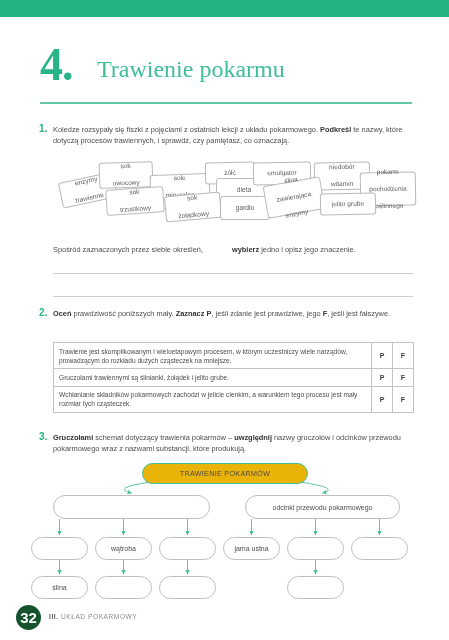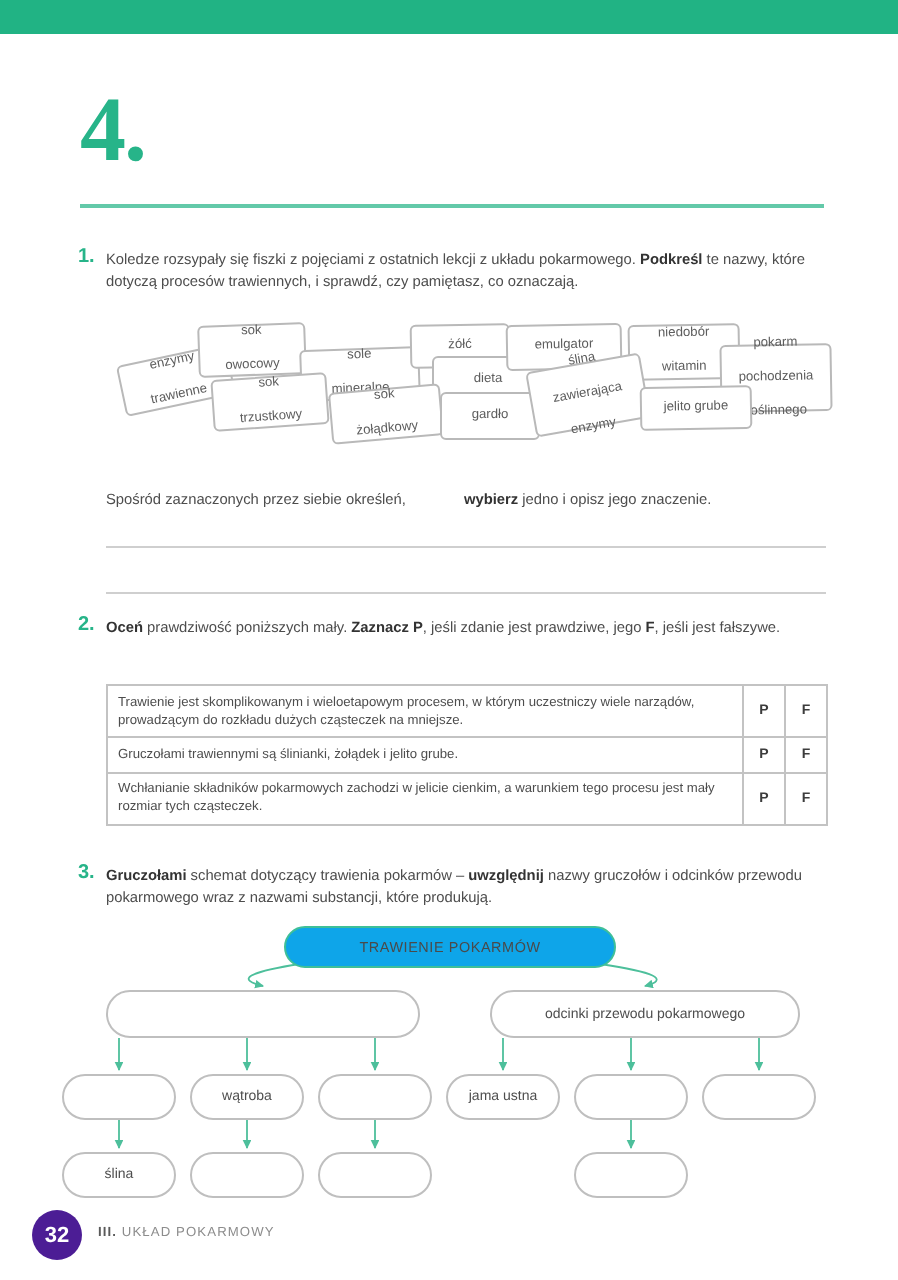--- a/index.html
+++ b/index.html
@@ -69,47 +69,48 @@
   }
 
   
   .diagram{position:absolute;left:0;top:460px;width:449px;height:150px;}
   .dnode{
     position:absolute;box-sizing:border-box;border:0.9px solid #bfbfbf;background:#fff;
     border-radius:14px;display:flex;align-items:center;justify-content:center;
     font-size:7px;color:#4d4d4d;text-align:center;line-height:9px;
   }
   .dnode.root{
-    border:1.4px solid #3fbf98;background:#0ea5e9;color:#4a4a4a;font-size:7.2px;
+    border:1.4px solid #3fbf98;background:#eab308;color:#4a4a4a;font-size:7.2px;
     letter-spacing:.3px;border-radius:13px;
   }
   .dsvg{position:absolute;left:0;top:0;width:449px;height:150px;pointer-events:none;}
 
   
   .footer{position:absolute;left:16px;top:605px;width:420px;height:26px;}
   .pgbadge{
     position:absolute;left:0;top:0;width:25px;height:25px;border-radius:50%;
-    background:#4c1d95;color:#fff;font-weight:700;font-size:11px;
+    background:#14532d;color:#fff;font-weight:700;font-size:15px;
     display:flex;align-items:center;justify-content:center;
   }
   .foottext{
     position:absolute;left:33px;top:8px;font-size:6.6px;letter-spacing:.55px;
     color:#8c8c8c;white-space:nowrap;
   }
   .foottext b{color:#5a5a5a;font-weight:700;}
 </style>
 </head>
 <body>
 
 <div class="page">
 
   <div class="topband"></div>
 
   <div class="hdr">
     <div class="hdr-num">4.</div>
+    <div class="hdr-title">Trawienie pokarmu</div>
   </div>
   <div class="hdr-rule"></div>
 
   <div class="ex" id="ex1">
     <span class="no">1.</span>
     <span class="body"><span>Koledze rozsypały się fiszki z pojęciami z ostatnich lekcji z układu pokarmowego. </span><b>Podkreśl</b><span> te nazwy, które dotyczą procesów trawiennych, i sprawdź, czy pamiętasz, co oznaczają.</span></span>
   </div>
 
   <div class="cards" id="cards">
       <div class="card" style="left: 60px; top: 17px; width: 56px; height: 26px; transform: rotate(-12deg); z-index: 10; display: flex; flex-direction: column;">

